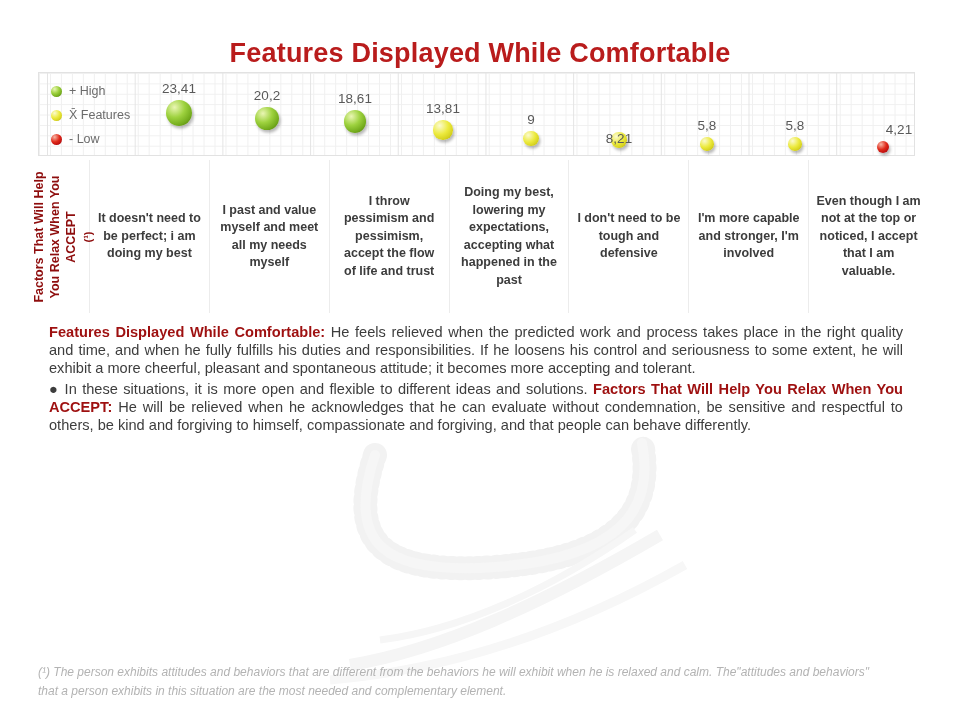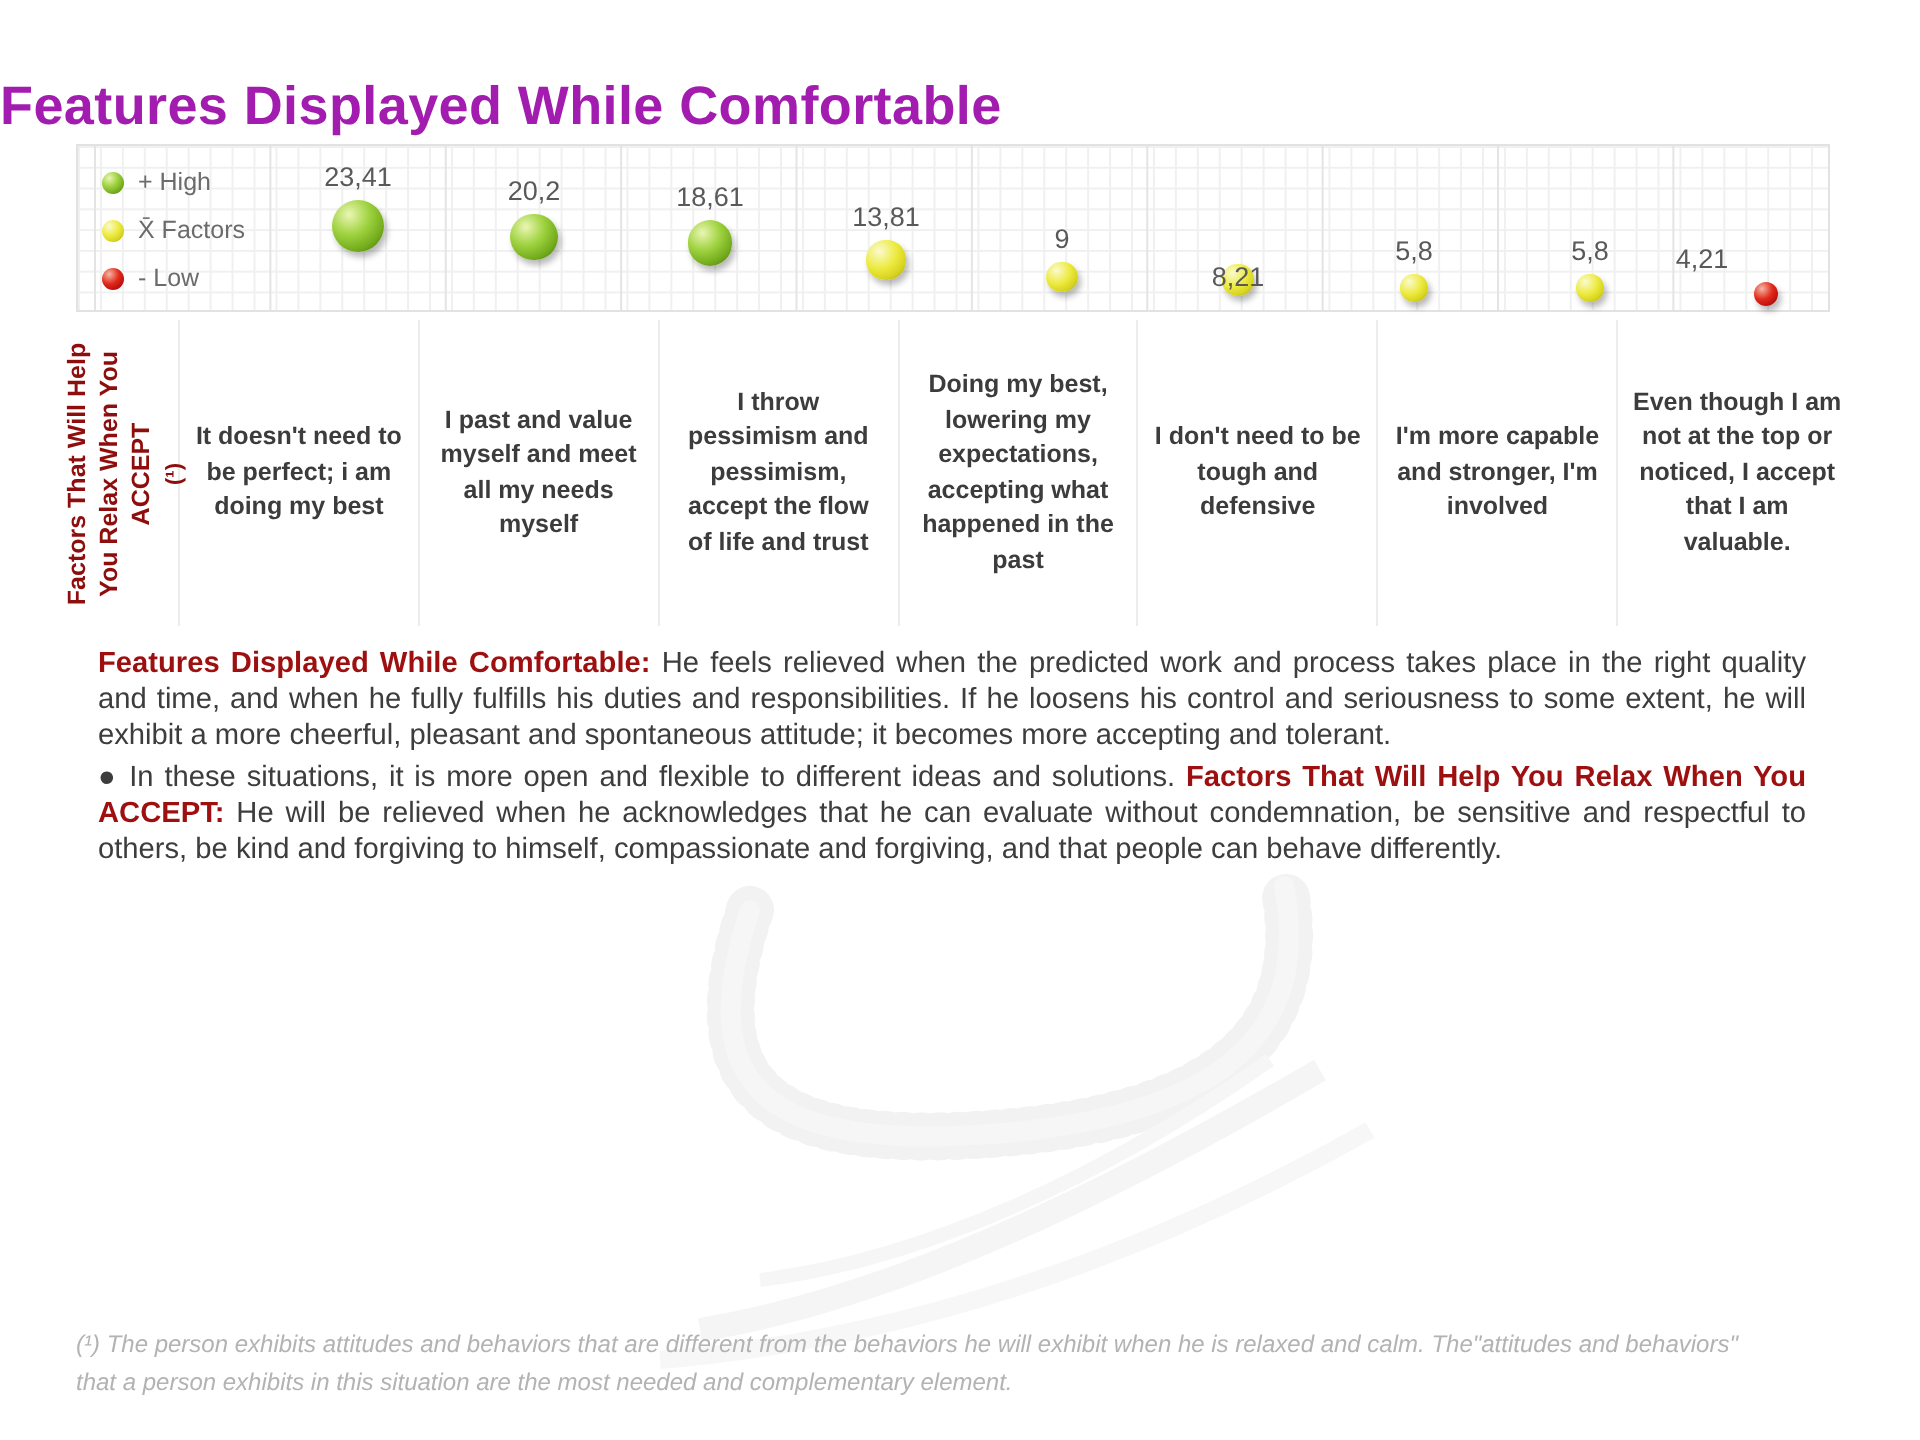--- a/index.html
+++ b/index.html
@@ -5,21 +5,21 @@
   html,body { margin:0; padding:0; }
   .page {
     position:relative; width:960px; height:720px; background:#ffffff;
     font-family:"Liberation Sans", sans-serif; overflow:hidden;
   }
   
   .watermark { position:absolute; left:290px; top:415px; pointer-events:none; }
   
   .title {
     position:absolute; left:0; top:38px; width:100%;
-    text-align:left; font-size:27px; font-weight:bold; color:#a21caf;
+    text-align:center; font-size:27px; font-weight:bold; color:#b91c1c;
     letter-spacing:0.2px;
   }
   
   .chart {
     position:absolute; left:38px; top:72px; width:877px; height:84px;
     border:1px solid #e2e2e2; box-sizing:border-box; background:#fff;
     background-image:
       linear-gradient(to right, #e4e4e4 1px, transparent 1px),
       linear-gradient(to right, #f0f0f0 1px, transparent 1px),
       linear-gradient(to bottom, #f0f0f0 1px, transparent 1px);
@@ -101,21 +101,21 @@
   <div class="title">Features Displayed While Comfortable</div>
 
   <div class="chart">
     <div class="legend">
       <div class="legend-item">
         <span class="legend-dot high"></span>
         <span class="legend-label">+ High</span>
       </div>
       <div class="legend-item">
         <span class="legend-dot average"></span>
-        <span class="legend-label">X̄ Factors</span>
+        <span class="legend-label">X̄ Features</span>
       </div>
       <div class="legend-item">
         <span class="legend-dot low"></span>
         <span class="legend-label">- Low</span>
       </div>
     </div>
     <div>
         <div class="bubble high" style="left: 127.056px; top: 27.0565px; width: 25.887px; height: 25.887px;"></div>
         <div class="bubble-label" style="left: 140px; top: 8.0565px;">23,41</div>
         <div class="bubble high" style="left: 216.18px; top: 33.8649px; width: 23.64px; height: 23.64px;"></div>
@@ -126,21 +126,21 @@
         <div class="bubble-label" style="left: 404px; top: 28.4181px;">13,81</div>
         <div class="bubble average" style="left: 484.1px; top: 57.6201px; width: 15.8px; height: 15.8px;"></div>
         <div class="bubble-label" style="left: 492px; top: 38.6201px;">9</div>
         <div class="bubble average" style="left: 572.376px; top: 59.2957px; width: 15.247px; height: 15.247px;"></div>
         <div class="bubble-label" style="left: 580px; top: 40.2957px; margin-top: 18px;">8,21</div>
         <div class="bubble average" style="left: 661.22px; top: 64.4073px; width: 13.56px; height: 13.56px;"></div>
         <div class="bubble-label" style="left: 668px; top: 45.4073px;">5,8</div>
         <div class="bubble average" style="left: 749.22px; top: 64.4073px; width: 13.56px; height: 13.56px;"></div>
         <div class="bubble-label" style="left: 756px; top: 45.4073px;">5,8</div>
         <div class="bubble low" style="left: 837.777px; top: 67.7797px; width: 12.447px; height: 12.447px;"></div>
-        <div class="bubble-label" style="left: 812px; top: 48.7797px;">4,21</div>
+        <div class="bubble-label" style="left: 860px; top: 48.7797px;">4,21</div>
       </div>
   </div>
 
   <div class="factors">
     <div class="vhead">
       <div class="vhead-inner">
         <div>Factors That Will Help You Relax When You ACCEPT</div>
         <div class="vhead-sup">(¹)</div>
       </div>
     </div>

